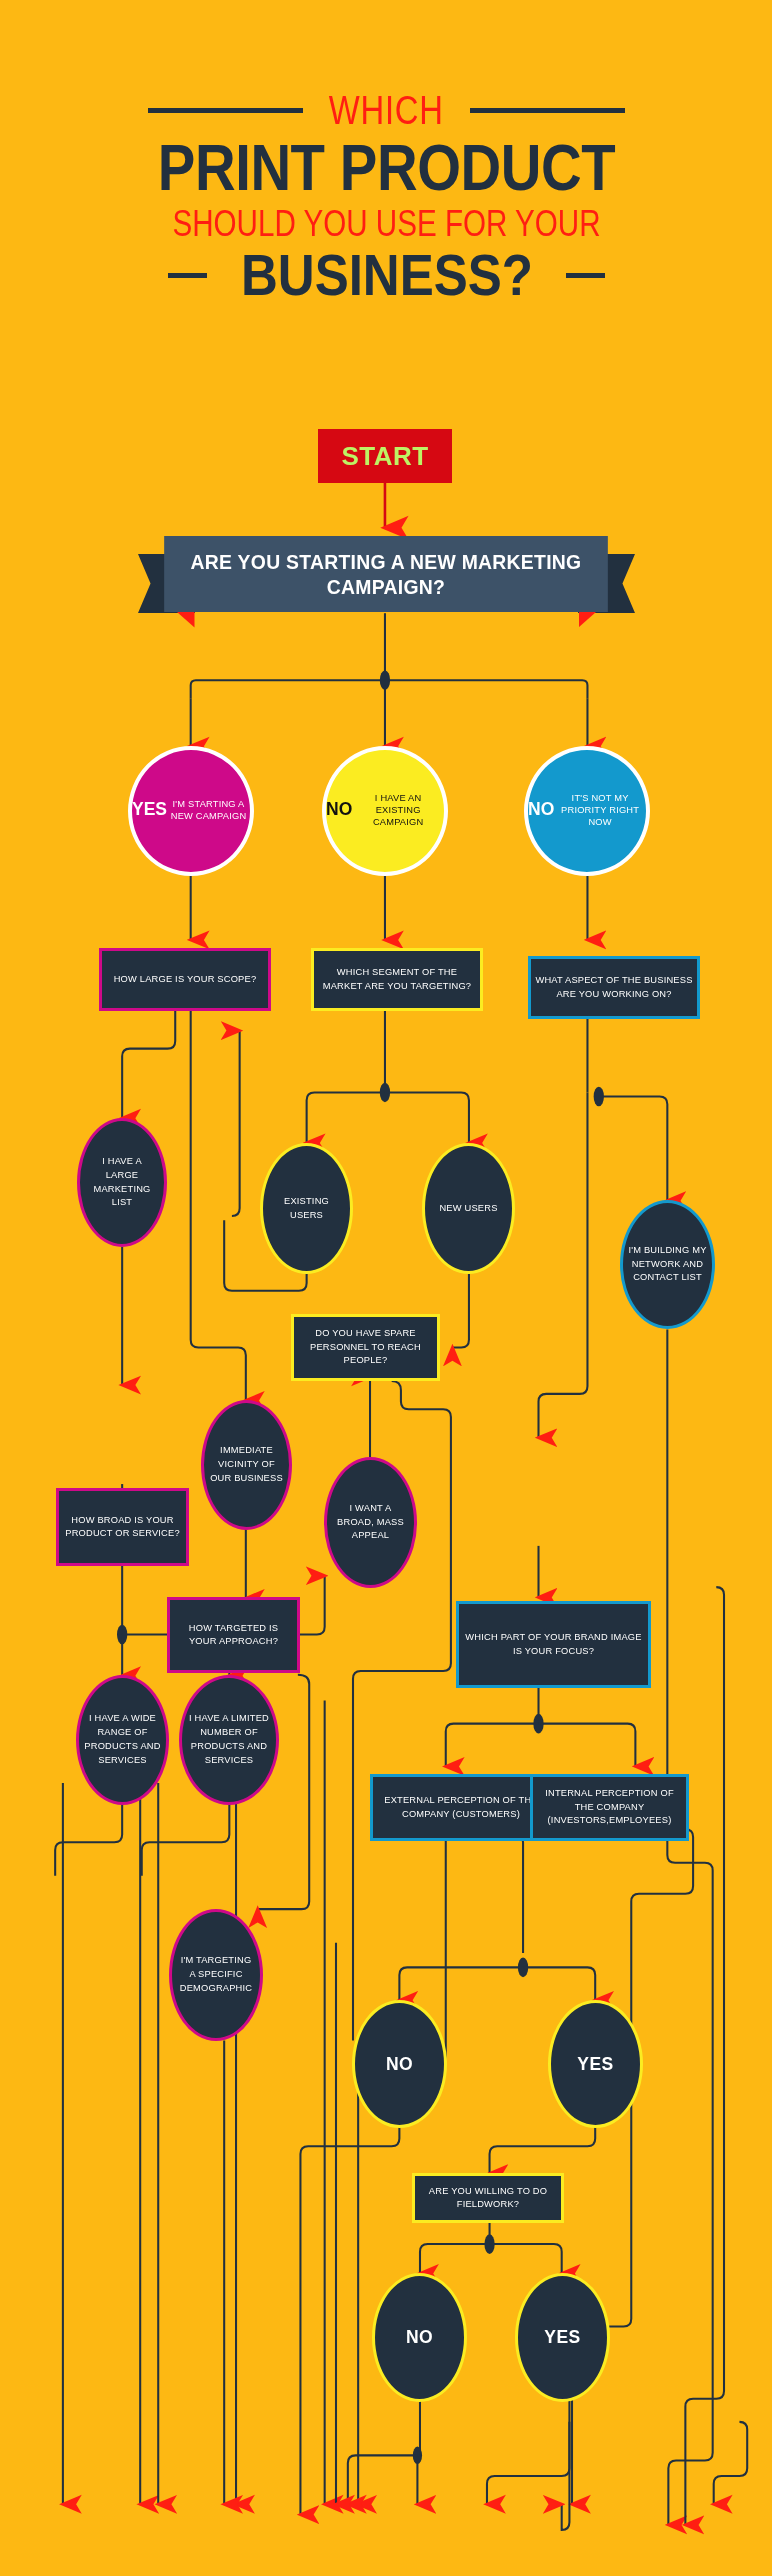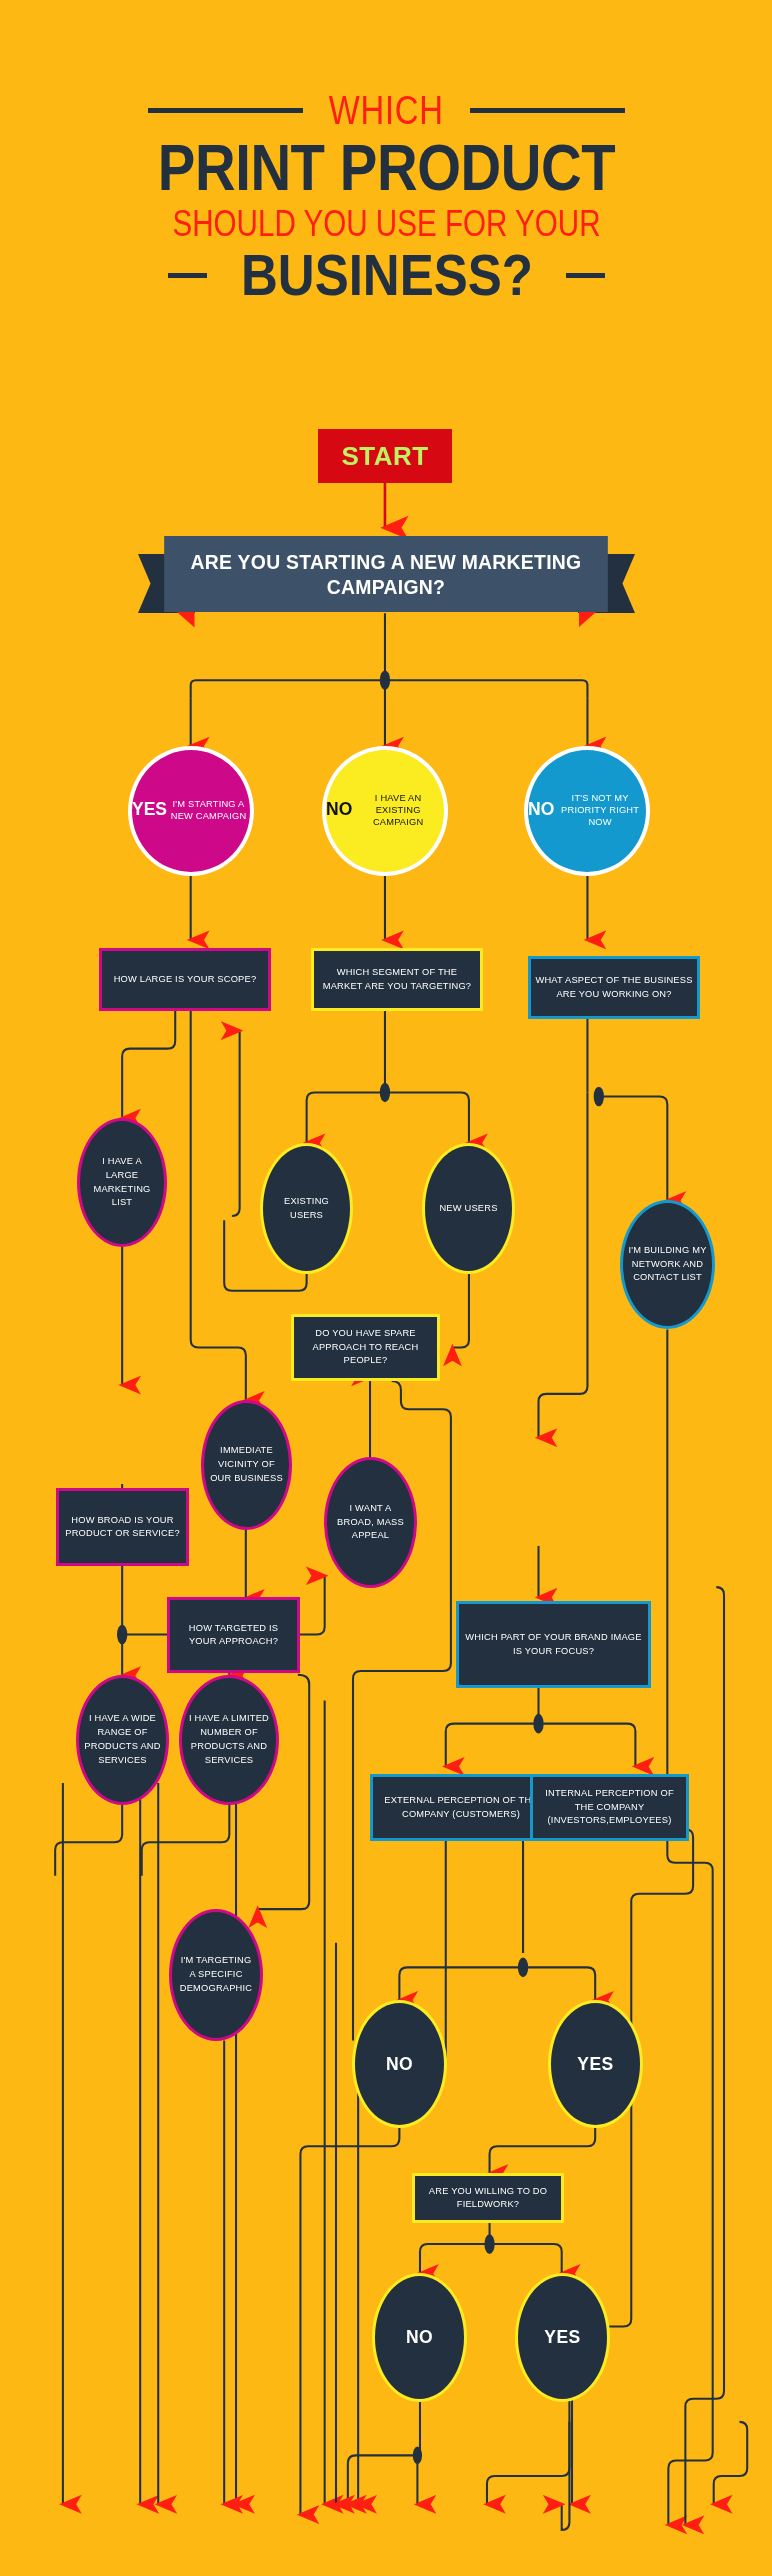--- a/index.html
+++ b/index.html
@@ -272,21 +272,21 @@
   <div class="node ell e-yellow" style="left:422px;top:1143px;width:93px;height:131px;">
     <div class="txt">NEW USERS</div>
   </div>
   <div class="node ell e-magenta" style="left:77px;top:1118px;width:90px;height:129px;">
     <div class="txt">I HAVE A LARGE MARKETING LIST</div>
   </div>
   <div class="node ell e-cyan" style="left:620px;top:1200px;width:95px;height:129px;">
     <div class="txt">I'M BUILDING MY NETWORK AND CONTACT LIST</div>
   </div>
   <div class="node rbox b-yellow" style="left:291px;top:1314px;width:149px;height:67px;">
-    <div class="txt">DO YOU HAVE SPARE APPROACH TO REACH PEOPLE?</div>
+    <div class="txt">DO YOU HAVE SPARE PERSONNEL TO REACH PEOPLE?</div>
   </div>
   <div class="node ell e-magenta" style="left:201px;top:1400px;width:91px;height:130px;">
     <div class="txt">IMMEDIATE VICINITY OF OUR BUSINESS</div>
   </div>
   <div class="node ell e-magenta" style="left:324px;top:1457px;width:93px;height:131px;">
     <div class="txt">I WANT A BROAD, MASS APPEAL</div>
   </div>
   <div class="node rbox b-magenta" style="left:56px;top:1488px;width:133px;height:78px;">
     <div class="txt">HOW BROAD IS YOUR PRODUCT OR SERVICE?</div>
   </div>

